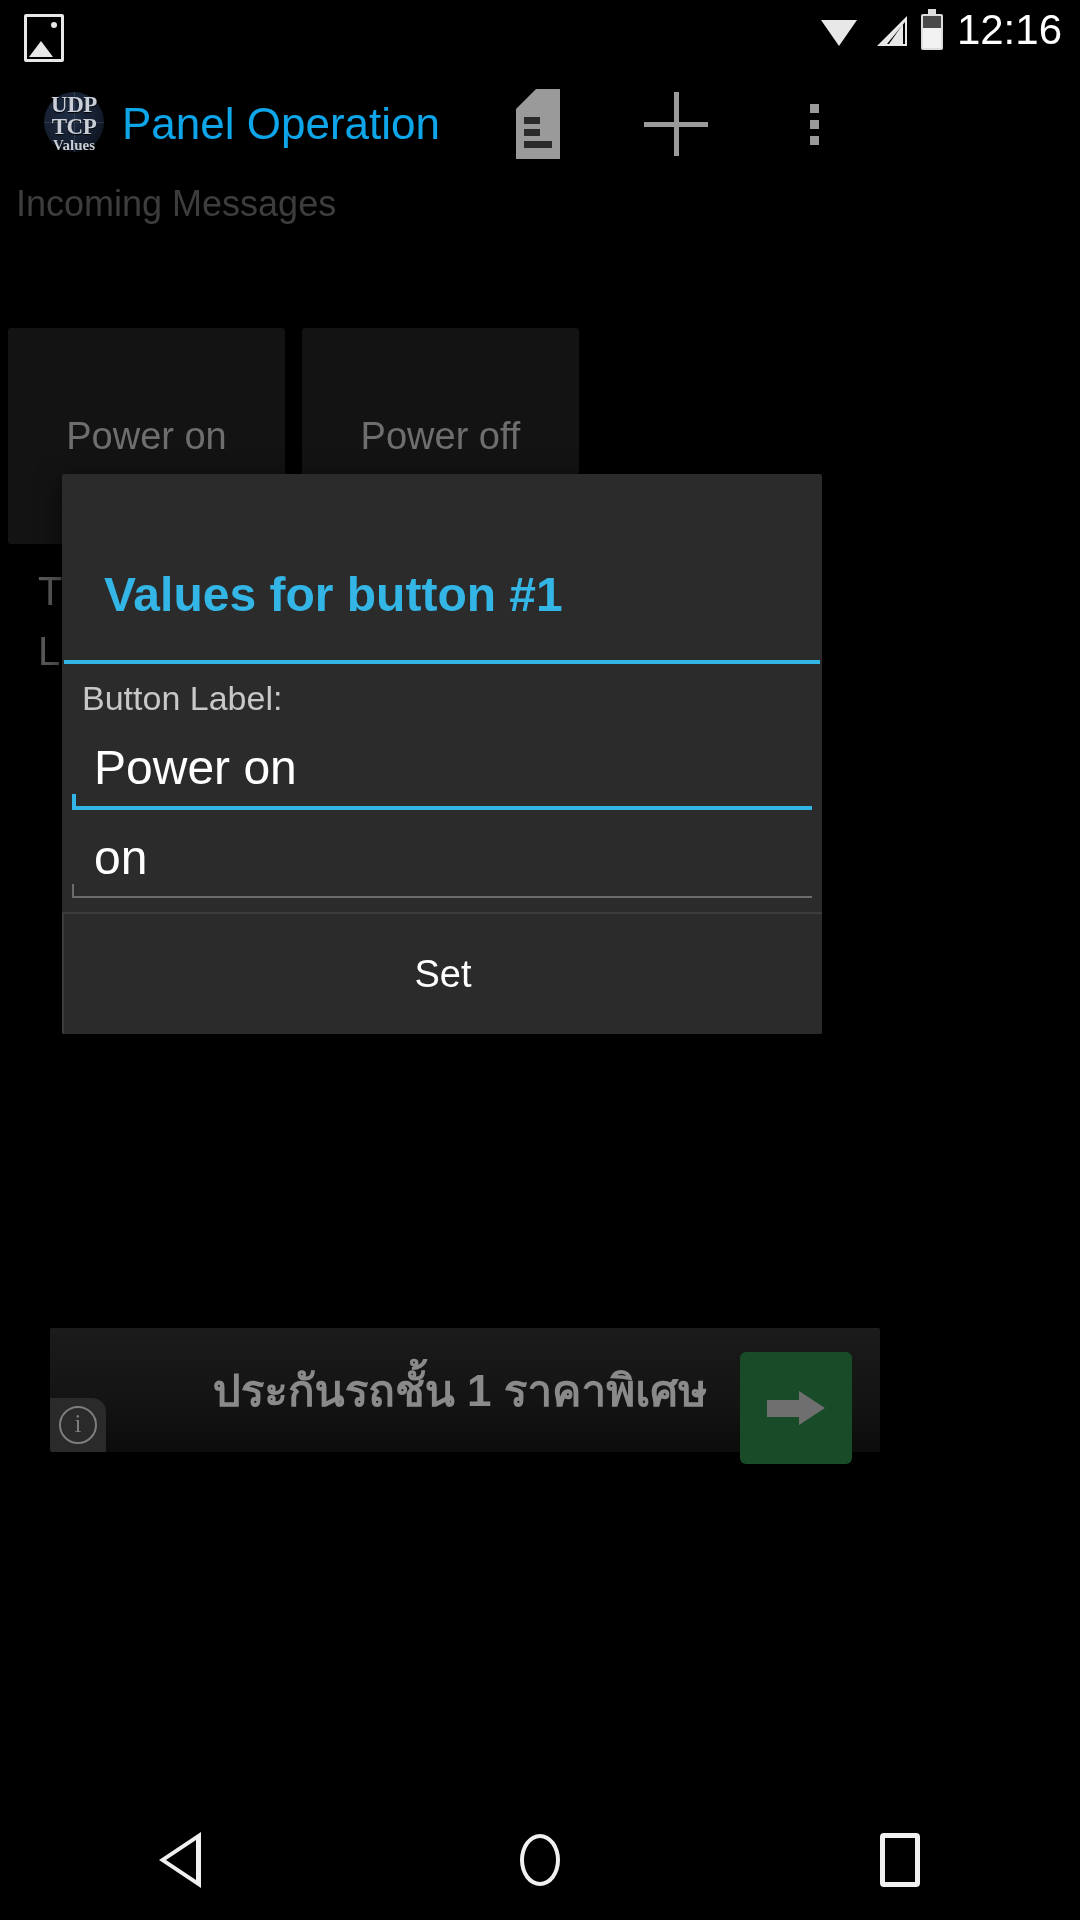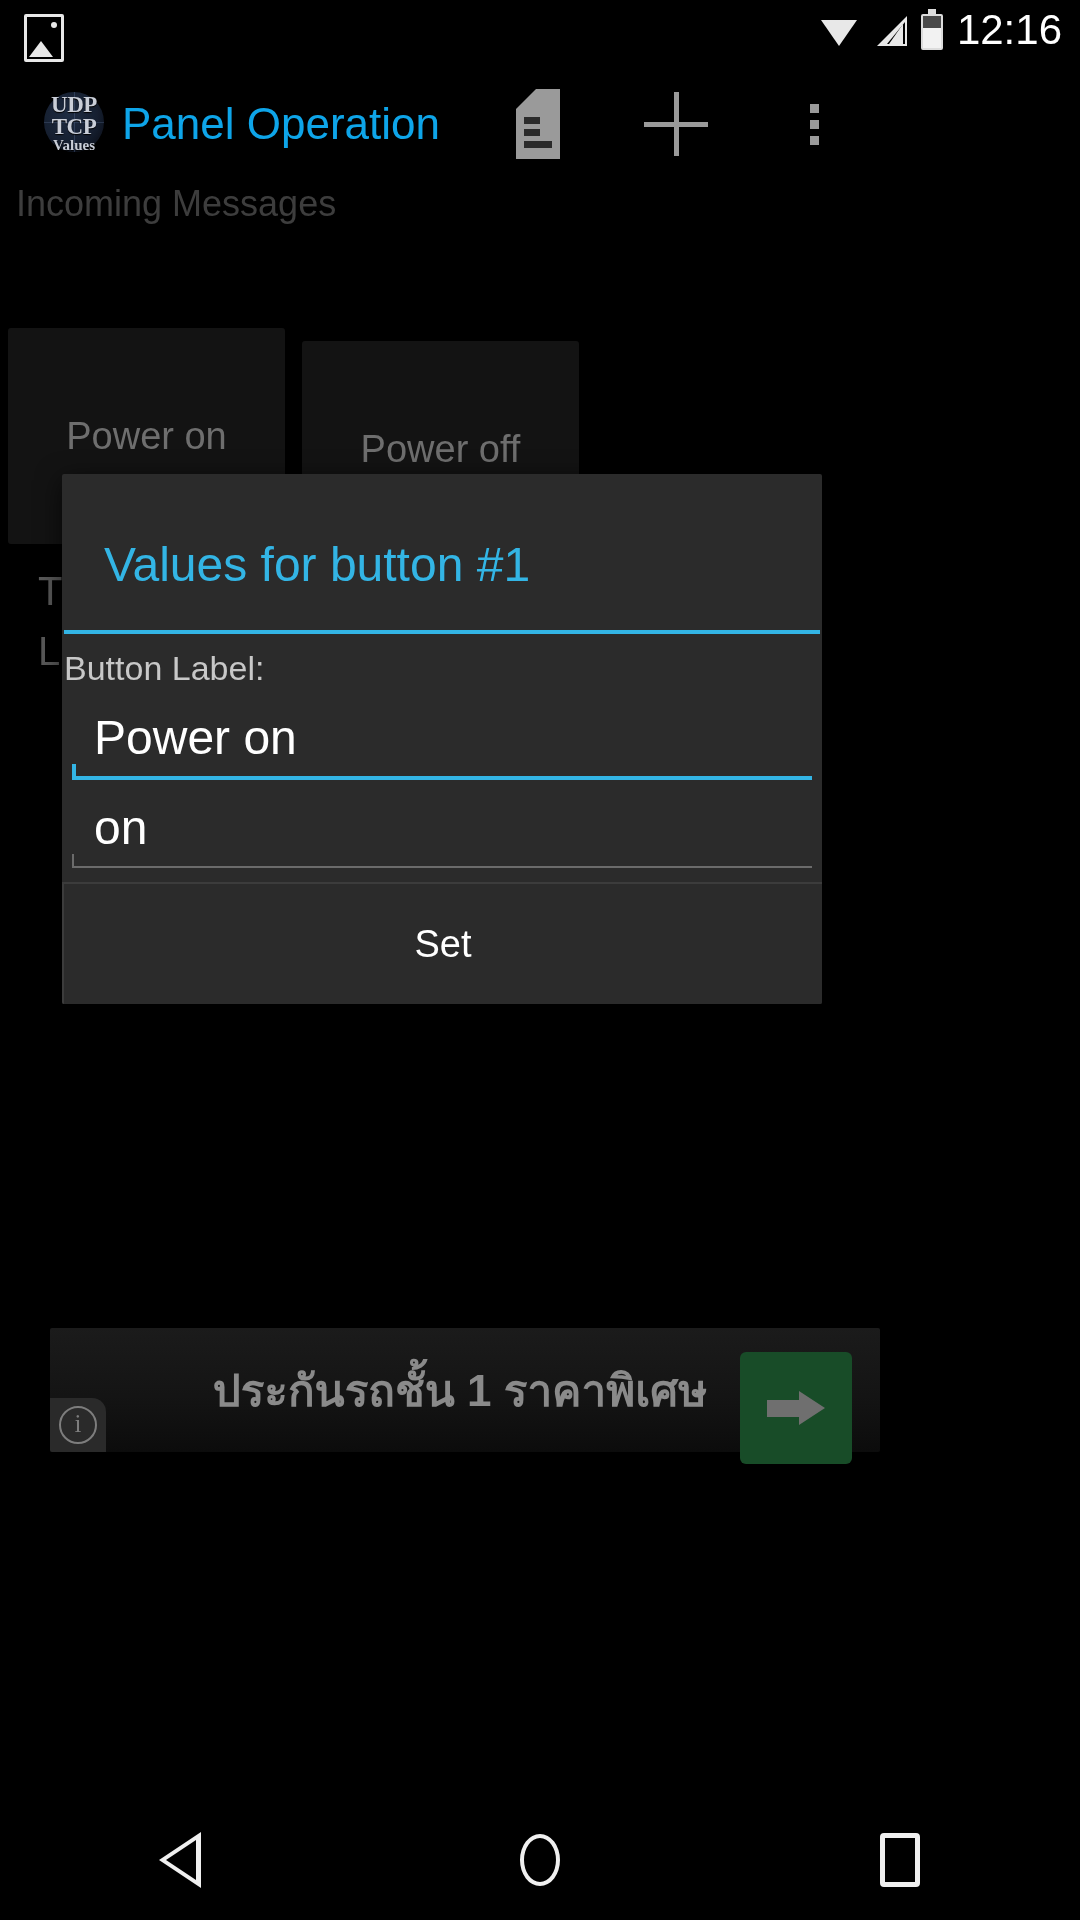--- a/index.html
+++ b/index.html
@@ -209,21 +209,21 @@
     justify-content: center;
     color: #6e6e6e;
     font-size: 38px;
   }
   .panel-btn-1 {
     left: 8px; top: 328px;
     width: 277px; height: 216px;
   }
   .panel-btn-2 {
     left: 302px; top: 328px;
-    width: 277px; height: 216px; margin-top: 13px;
+    width: 277px; height: 216px;
   }
   .panel-btn-label { line-height: 48px; }
 
   .bg-text {
     position: absolute;
     left: 38px;
     color: #5a5a5a;
     font-size: 40px;
     line-height: 50px;
   }
@@ -242,38 +242,39 @@
     left: 62px; top: 474px;
     width: 760px;
     background: #2b2b2b;
     border-radius: 2px;
     box-shadow: 0 6px 26px rgba(0,0,0,0.65);
     overflow: hidden;
   }
   .dialog-title {
     color: #33b5e5;
     font-size: 48px;
-    padding: 62px 0 0 42px;
+    padding: 92px 0 0 42px;
     line-height: 58px;
     height: 94px;
     box-sizing: content-box;
+    font-weight: bold;
   }
   .dialog-title-rule {
     height: 4px;
     background: #33b5e5;
     margin: 0 2px;
   }
   .dialog-body {
     padding: 6px 0 0 0;
   }
   .field-label {
     color: #c8c8c8;
     font-size: 34px;
     line-height: 44px;
-    padding-left: 2px;
+    padding-left: 20px;
     margin-top: 6px;
   }
   .field-wrap {
     margin: 0 10px 0 10px;
     padding-left: 0;
   }
   .field-input {
     color: #ffffff;
     font-size: 48px;
     line-height: 60px;

